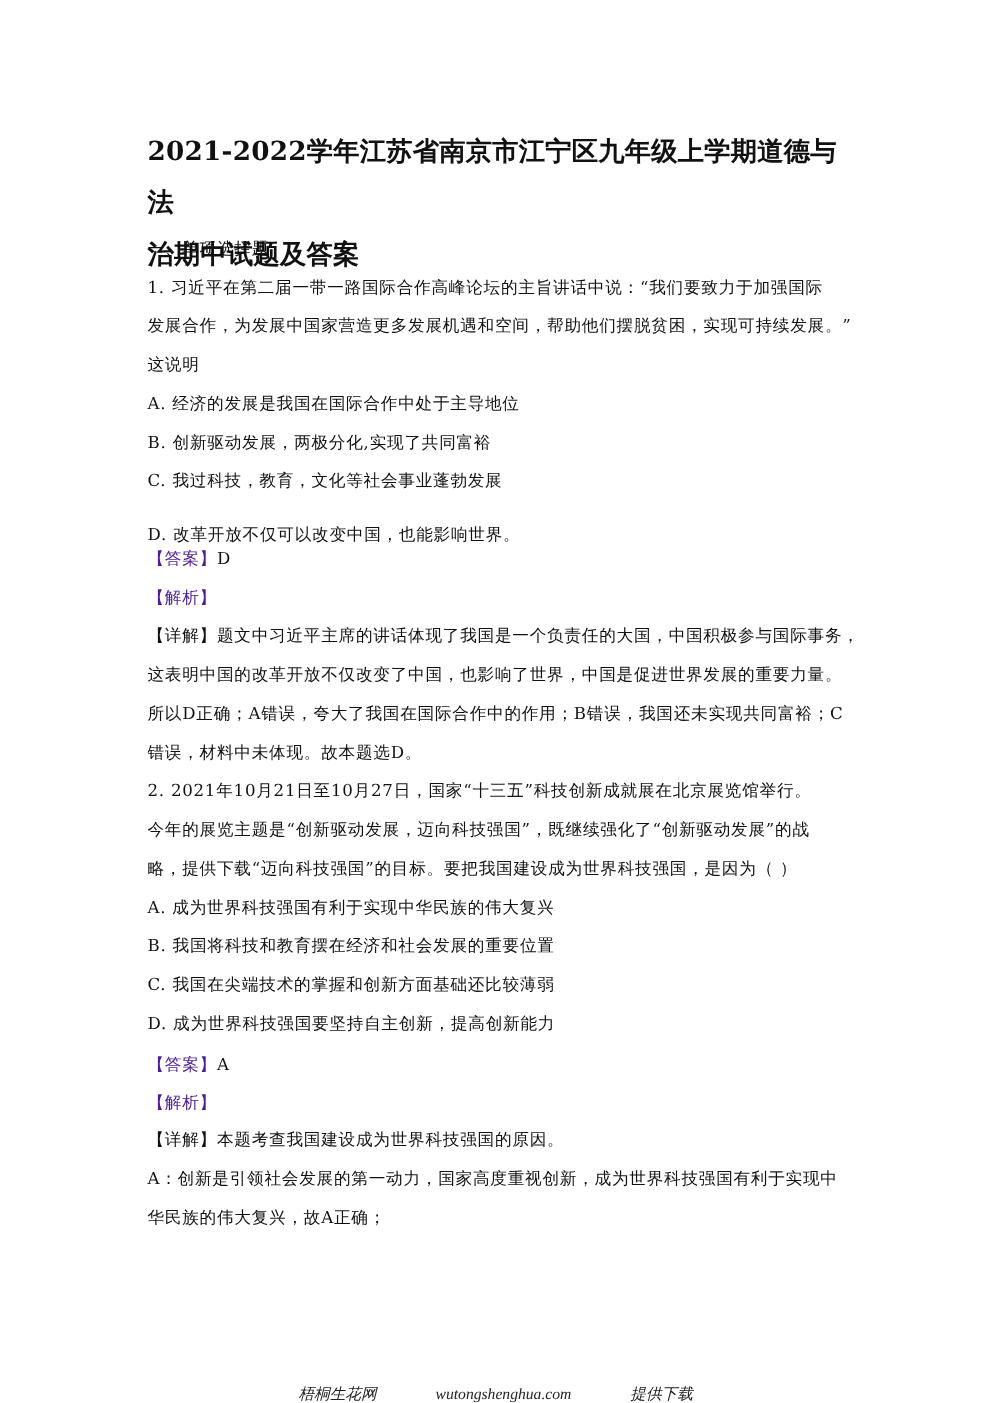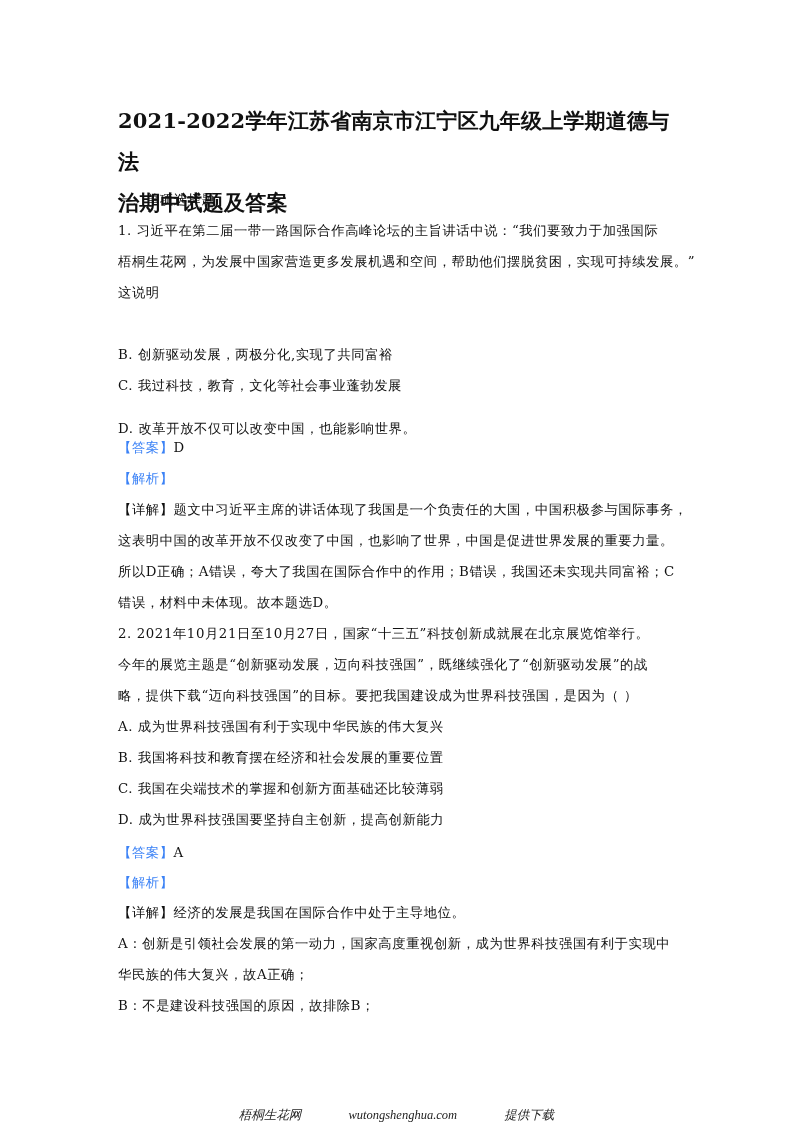--- a/index.html
+++ b/index.html
@@ -2,40 +2,41 @@
 <html><head>
 <meta charset="utf-8">
 <style>
   html, body { margin: 0; padding: 0; background: #ffffff; }
   body { width: 793px; height: 1122px; position: relative; overflow: hidden;
          font-family: "DejaVu Serif", "Liberation Serif", serif; color: #111; }
   .page { position: absolute; left: 0; top: 0; width: 793px; height: 962px; }
   .title { position: absolute; left: 118px; width: 570px; font-size: 21px; font-weight: bold;
            line-height: 41px; top: 100px; letter-spacing: 0.2px; }
   .line { position: absolute; left: 118px; font-size: 13.3px; line-height: 16px; white-space: nowrap; letter-spacing: 0.6px; }
-  .blue { color: #3b82f6; }
+  .blue { color: #4c1d95; }
   .footer { position: absolute; top: 1107px; left: 0; width: 793px; text-align: center;
             font-size: 12.5px; font-family: "Liberation Serif", "DejaVu Serif", serif; color: #222; }
   .footer span { margin: 0 22px; font-style: italic; }
 </style>
 </head>
 <body>
 
 <div class="page">
   <div class="title">
     <div>2021-2022学年江苏省南京市江宁区九年级上学期道德与法</div>
     <div>治期中试题及答案</div>
   </div>
 
   <div class="line" style="top:192px">一、单项选择题</div>
 
   <div class="line" style="top:223px">1. 习近平在第二届一带一路国际合作高峰论坛的主旨讲话中说：“我们要致力于加强国际</div>
-  <div class="line" style="top:254px">梧桐生花网，为发展中国家营造更多发展机遇和空间，帮助他们摆脱贫困，实现可持续发展。”</div>
+  <div class="line" style="top:254px">发展合作，为发展中国家营造更多发展机遇和空间，帮助他们摆脱贫困，实现可持续发展。”</div>
   <div class="line" style="top:285px">这说明</div>
 
+  <div class="line" style="top:316px">A. 经济的发展是我国在国际合作中处于主导地位</div>
   <div class="line" style="top:347px">B. 创新驱动发展，两极分化,实现了共同富裕</div>
   <div class="line" style="top:378px">C. 我过科技，教育，文化等社会事业蓬勃发展</div>
   <div class="line" style="top:421px">D. 改革开放不仅可以改变中国，也能影响世界。</div>
 
   <div class="line" style="top:440px">
     <span class="blue">【答案】</span><span>D</span>
   </div>
   <div class="line blue" style="top:471px">【解析】</div>
 
   <div class="line" style="top:502px">【详解】题文中习近平主席的讲话体现了我国是一个负责任的大国，中国积极参与国际事务，</div>
@@ -50,23 +51,22 @@
   <div class="line" style="top:719px">A. 成为世界科技强国有利于实现中华民族的伟大复兴</div>
   <div class="line" style="top:750px">B. 我国将科技和教育摆在经济和社会发展的重要位置</div>
   <div class="line" style="top:781px">C. 我国在尖端技术的掌握和创新方面基础还比较薄弱</div>
   <div class="line" style="top:812px">D. 成为世界科技强国要坚持自主创新，提高创新能力</div>
 
   <div class="line" style="top:845px">
     <span class="blue">【答案】</span><span>A</span>
   </div>
   <div class="line blue" style="top:875px">【解析】</div>
 
-  <div class="line" style="top:905px">【详解】经济的发展是我国在国际合作中处于主导地位。</div>
+  <div class="line" style="top:905px">【详解】本题考查我国建设成为世界科技强国的原因。</div>
   <div class="line" style="top:936px">A：创新是引领社会发展的第一动力，国家高度重视创新，成为世界科技强国有利于实现中</div>
   <div class="line" style="top:967px">华民族的伟大复兴，故A正确；</div>
-  <div class="line" style="top:998px">B：不是建设科技强国的原因，故排除B；</div>
 
   <div class="footer">
     <span>梧桐生花网</span>
     <span>wutongshenghua.com</span>
     <span>提供下载</span>
   </div>
 </div>
 
 </body></html>

